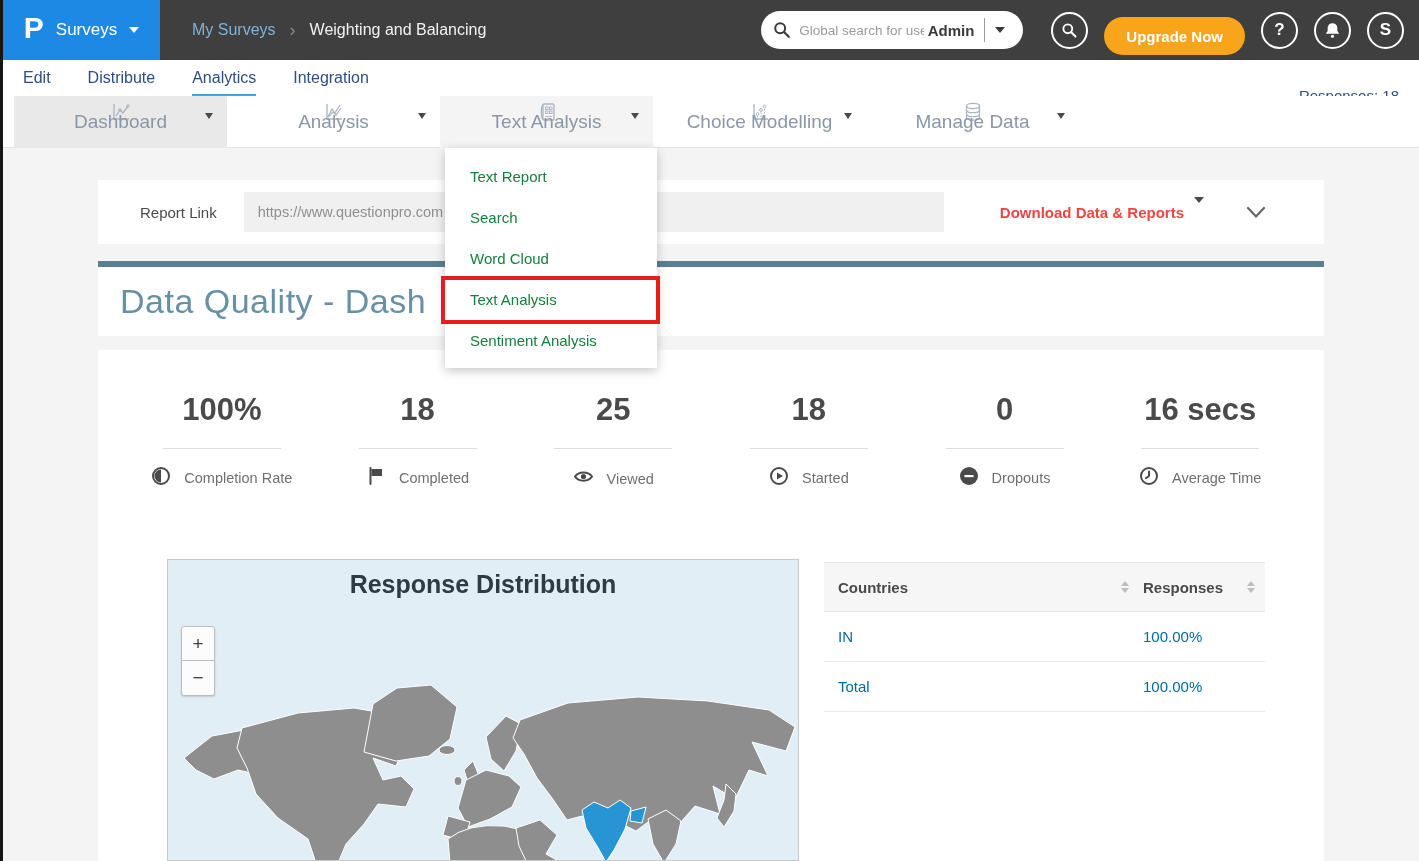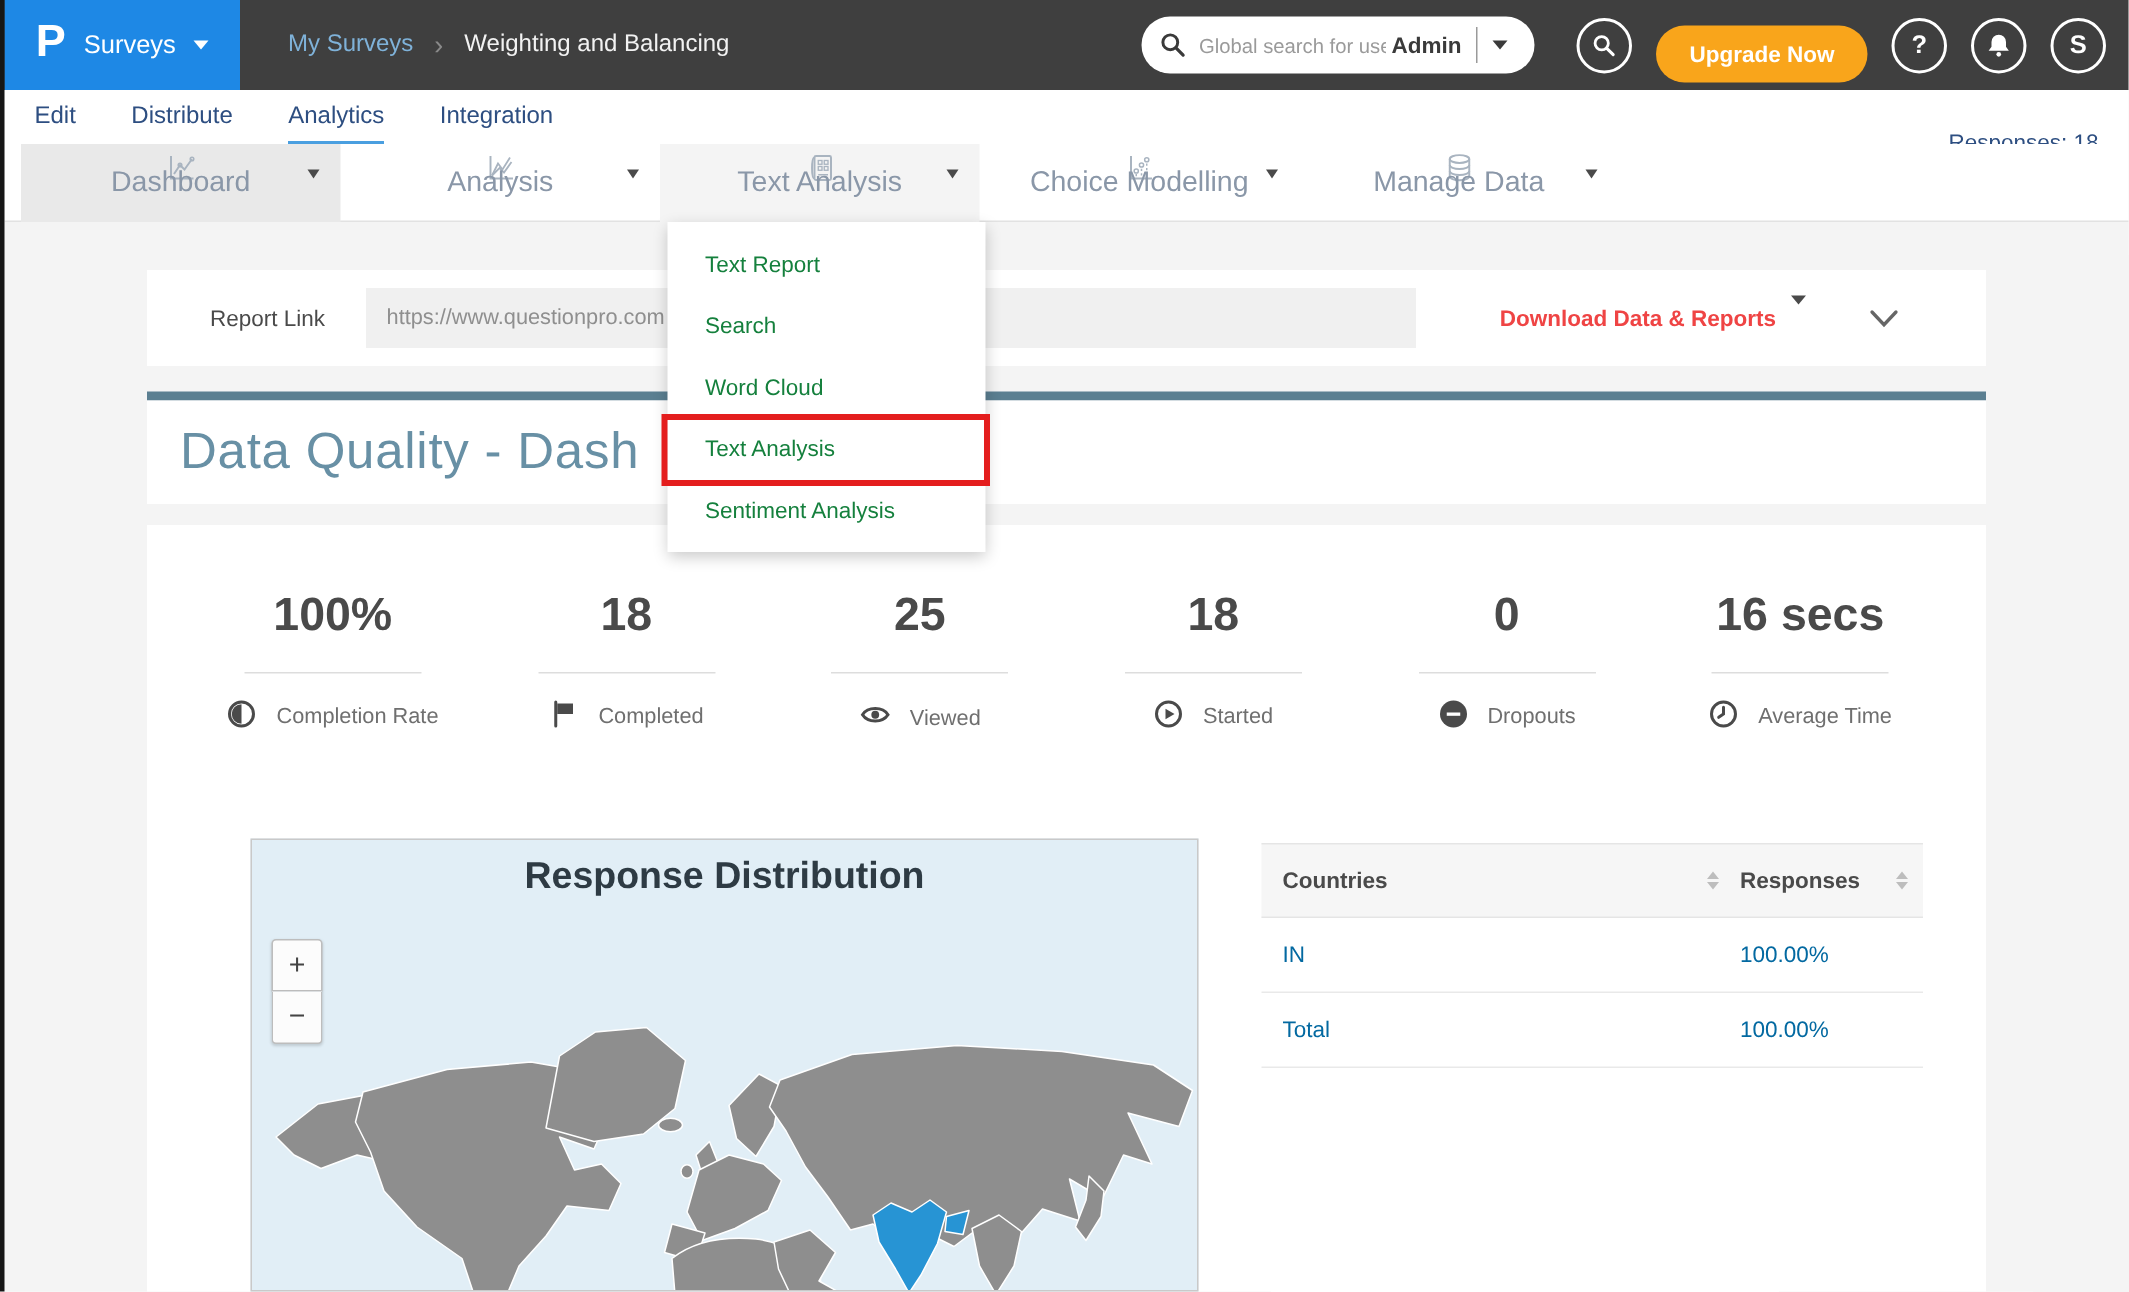--- a/index.html
+++ b/index.html
@@ -102,21 +102,21 @@
                font-size:25px; font-weight:bold; color:#2e3b44; }
   .zoom-ctrl { position:absolute; left:13px; top:66px; z-index:3; }
   .zoom-btn { width:34px; height:35px; background:#fcfcfc; border:1px solid #bdbdbd;
               display:flex; align-items:center; justify-content:center; font-size:19px;
               color:#444; cursor:pointer; box-shadow:0 1px 2px rgba(0,0,0,.15); }
   .zoom-btn.zin { border-radius:3px 3px 0 0; }
   .zoom-btn.zout { border-radius:0 0 3px 3px; border-top:none; }
   .world-svg { position:absolute; left:0; top:98px; }
 
   
-  .country-table { position:absolute; left:743px; top:212px; width:441px;text-align:center; }
+  .country-table { position:absolute; left:726px; top:212px; width:441px;text-align:center; }
   .ct-header { height:50px; background:#f6f6f6; border-top:1px solid #e5e5e5;
                border-bottom:1px solid #e5e5e5; display:flex; align-items:center;
                padding:0 10px 0 14px; }
   .ct-row { height:50px; border-bottom:1px solid #e9e9e9; display:flex;
             align-items:center; padding:0 10px 0 14px; }
   .ct-col1 { flex:1; display:flex; align-items:center; justify-content:space-between;
              padding-right:14px; }
   .ct-col2 { width:112px; display:flex; align-items:center; justify-content:space-between; }
   .ct-head-label { font-size:15px; font-weight:bold; color:#4a4a4a; }
   .ct-cell { font-size:15px; color:#0369a1; }

